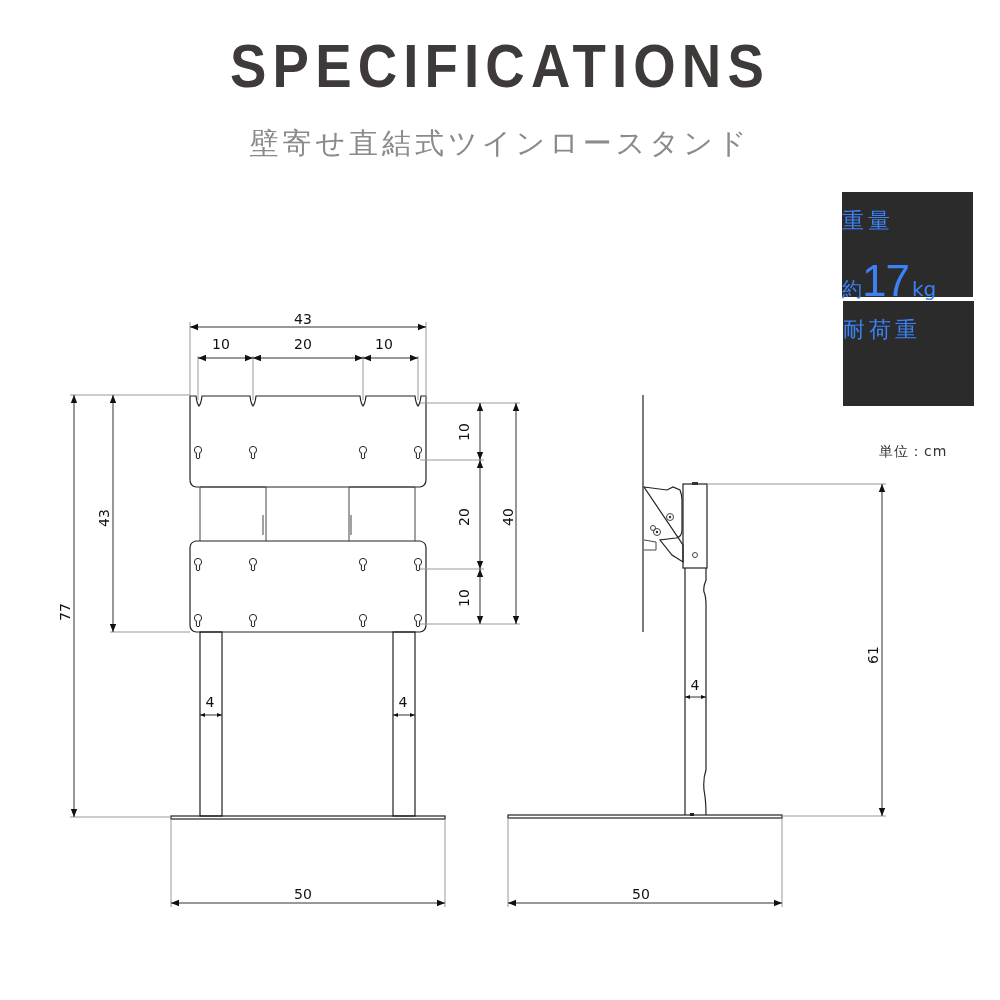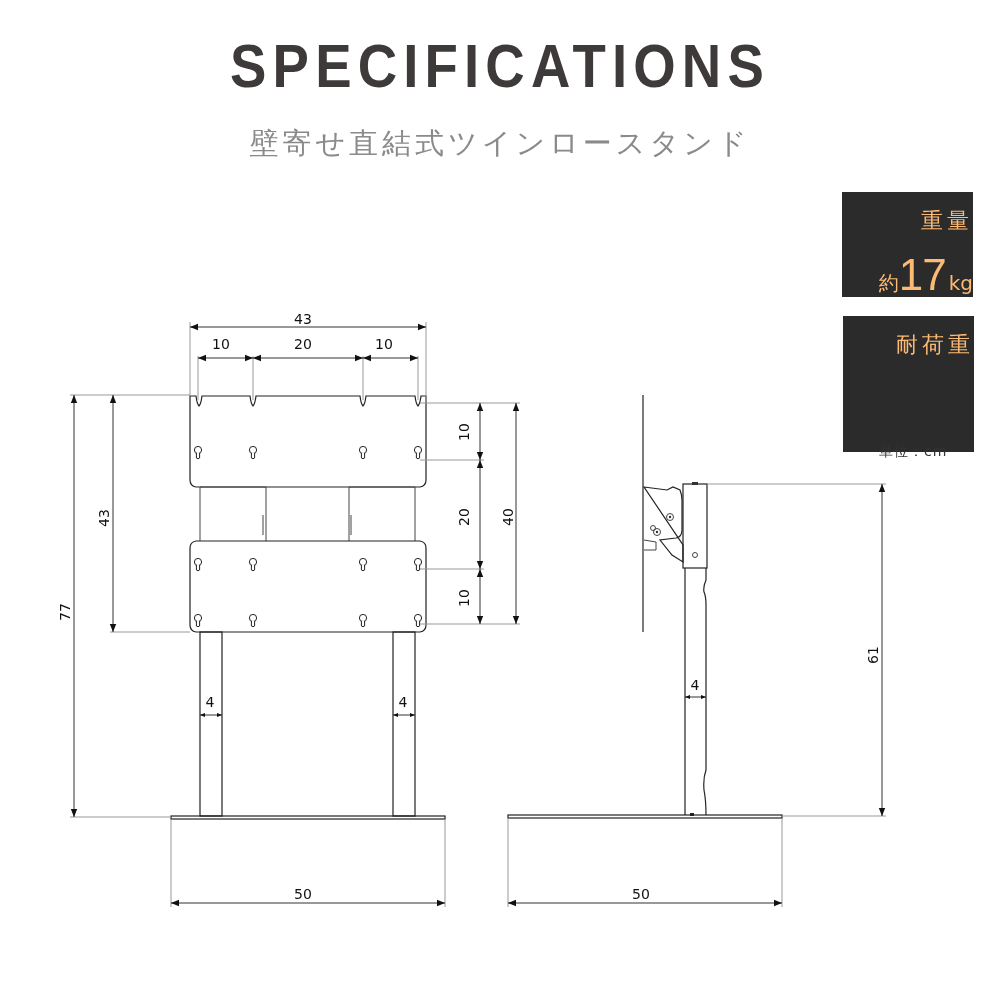--- a/index.html
+++ b/index.html
@@ -3,28 +3,28 @@
 <meta charset="utf-8">
 <style>
   html, body { margin: 0; padding: 0; background: #ffffff; }
   body { width: 1000px; height: 1000px; position: relative; overflow: hidden;
          font-family: "DejaVu Sans", sans-serif; }
   .title { position: absolute; left: 0; top: 30px; width: 1000px; text-align: center;
            font-family: "Liberation Sans", sans-serif; font-weight: bold; font-size: 62px;
            letter-spacing: 7px; color: #3d3a39; transform: scaleX(0.88); transform-origin: center; }
   .subtitle { position: absolute; left: 0; top: 124px; width: 1000px; text-align: center;
               font-family: Liberation Sans, sans-serif; font-size: 29px; letter-spacing: 4px; color: #8a8a8a; }
-  .spec-box { position: absolute; background: #2b2b2b; color: #fdba74; text-align: right; }
+  .spec-box { position: absolute; background: #2b2b2b; color: #3b82f6; text-align: left; }
   .spec-box .lbl { display: block; font-size: 22px; letter-spacing: 4px; margin-top: 14px; }
-  .spec-box .val { display: block; margin-top: 14px; white-space: nowrap; padding-left: 8px; }
+  .spec-box .val { display: block; margin-top: 20px; white-space: nowrap; }
   .spec-box .pre { font-size: 20px; }
   .spec-box .num { font-family: "Liberation Sans", sans-serif; font-size: 44px; letter-spacing: -1px; }
   .spec-box .unit { font-size: 20px; margin-left: 3px; }
   #box-weight { left: 842px; top: 192px; width: 131px; height: 105px; }
-  #box-load { left: 843px; top: 316px; width: 131px; height: 136px; }
+  #box-load { left: 843px; top: 301px; width: 131px; height: 105px; }
   .unit-note { position: absolute; left: 879px; top: 443px; font-size: 14px; color: #333; letter-spacing: 1px; text-align: right; }
   svg.drawing { position: absolute; left: 0; top: 0; }
   .ln { stroke: #222; stroke-width: 1.2; fill: none; }
   .thin { stroke: #444; stroke-width: 1; fill: none; }
   .dim { stroke: #333; stroke-width: 1; fill: none; }
   .ext { stroke: #999; stroke-width: 1; fill: none; }
   .dimtxt { font-family: "DejaVu Sans", sans-serif; font-size: 14px; fill: #111; }
 </style>
 </head>
 <body>

